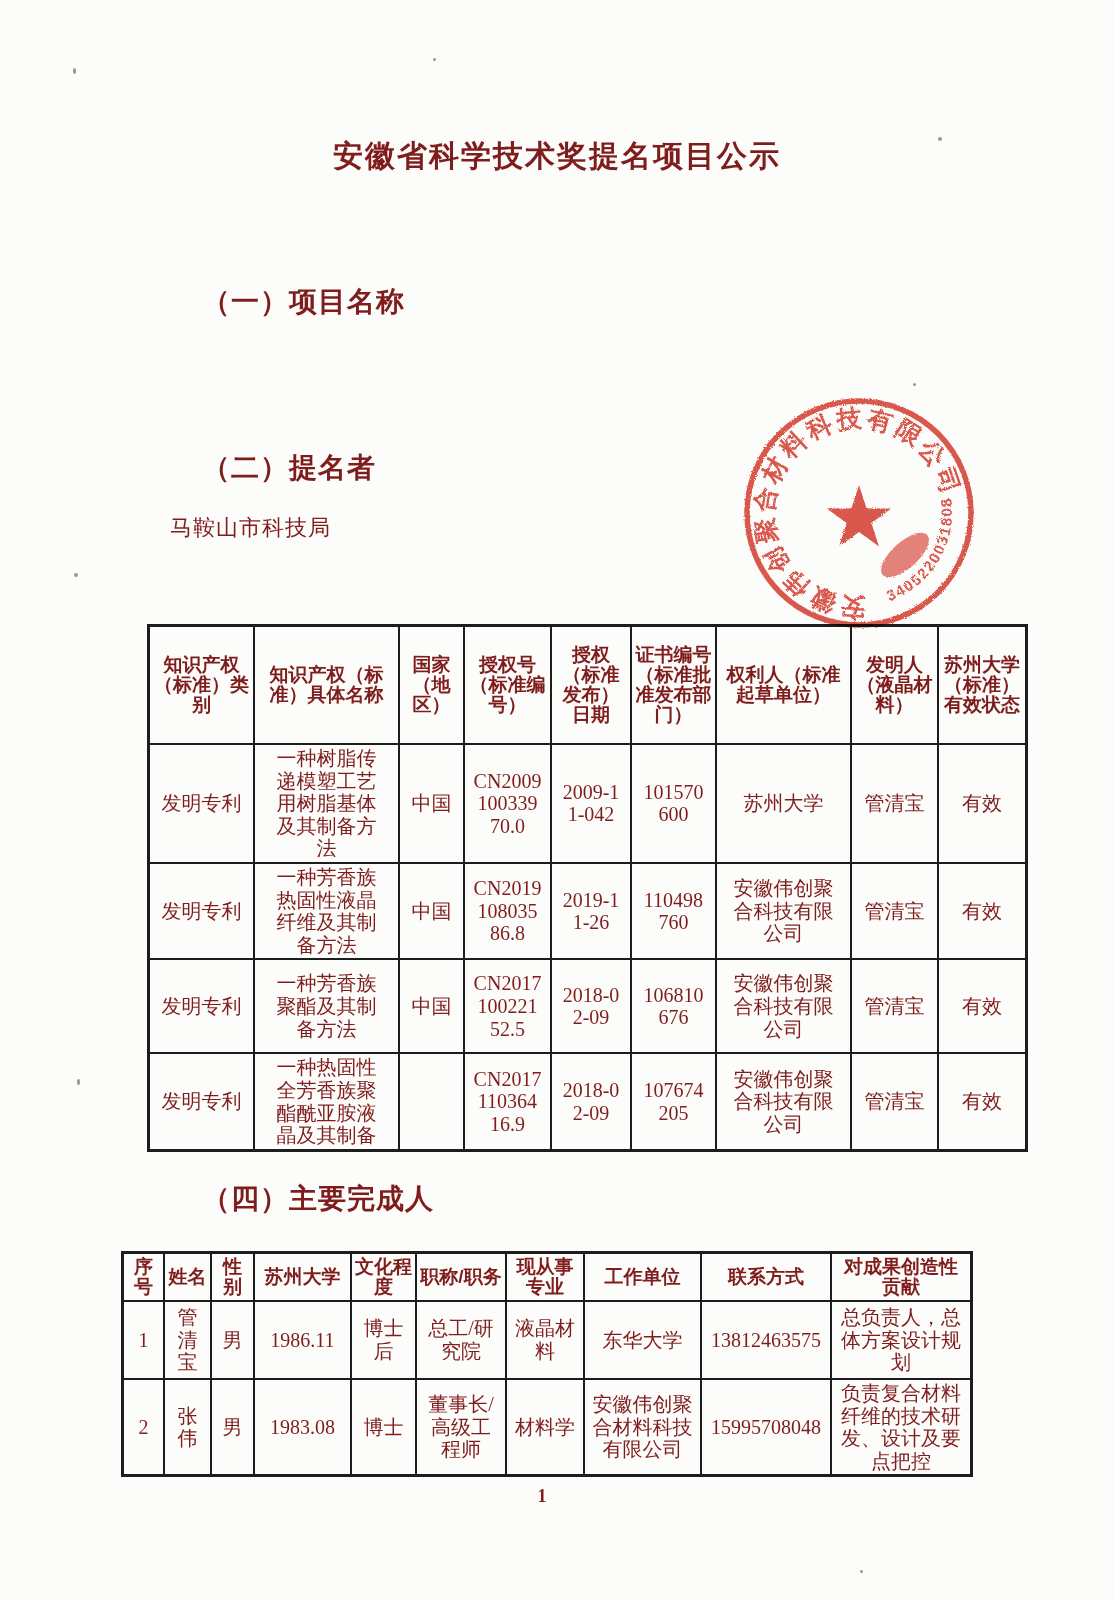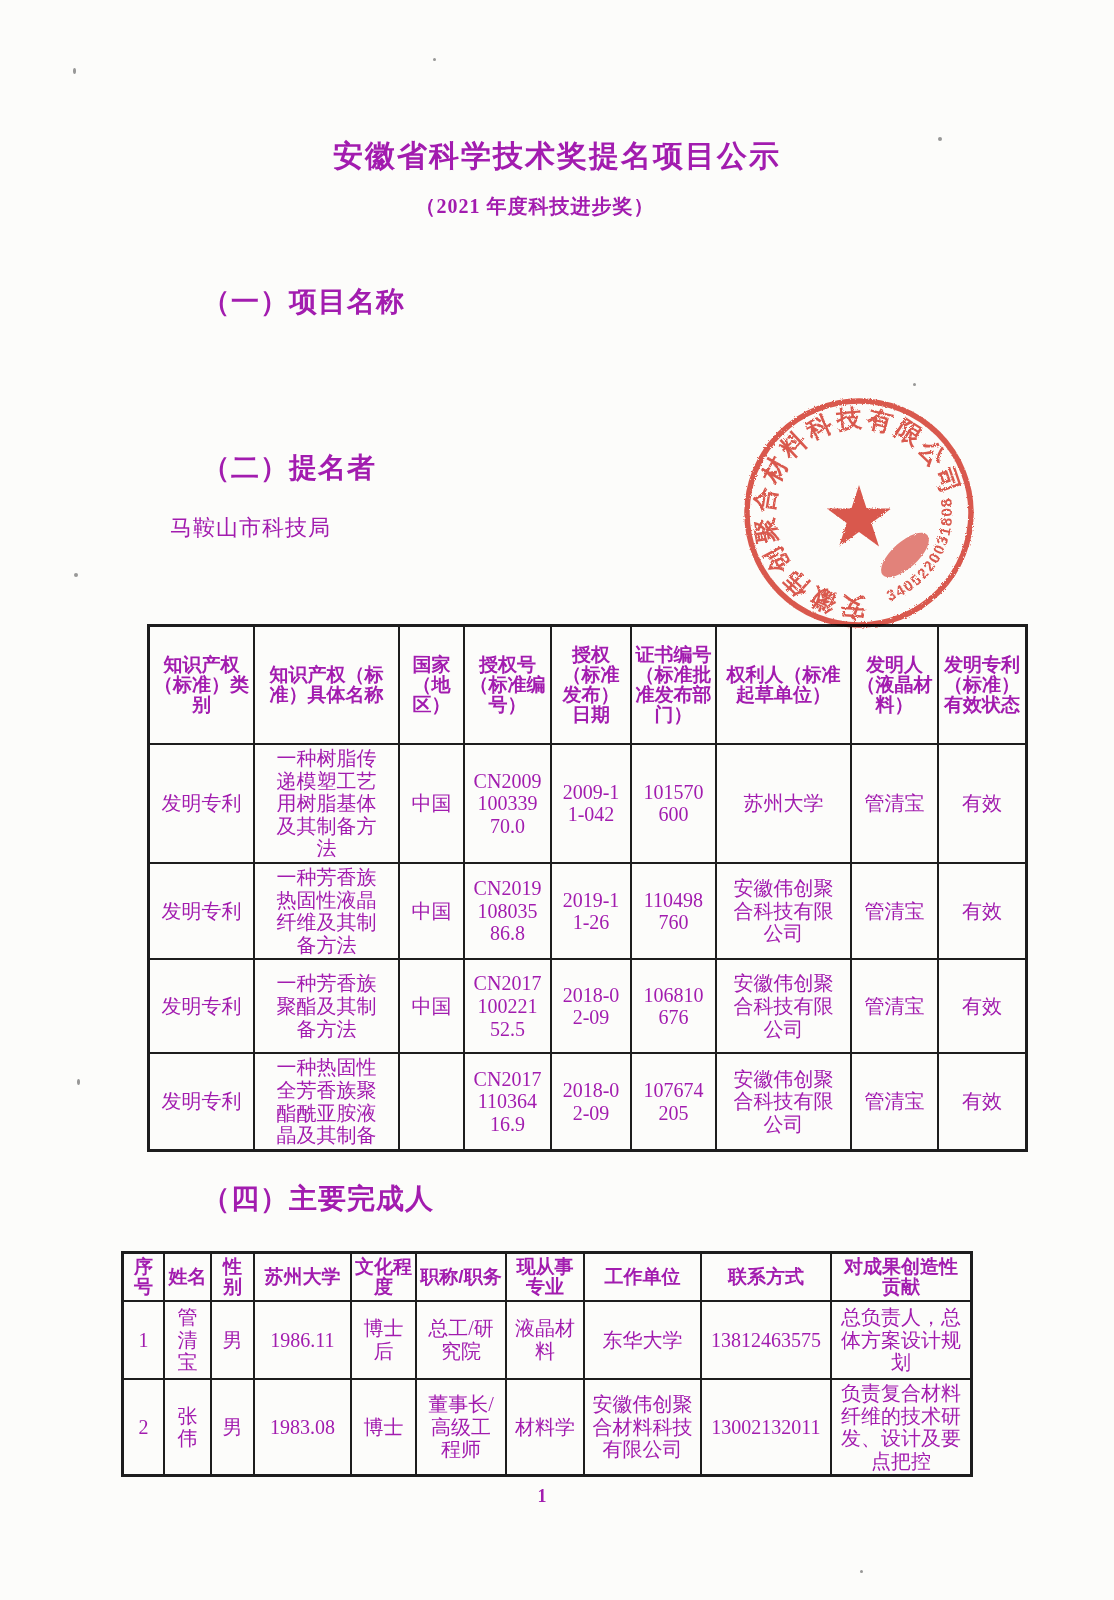--- a/index.html
+++ b/index.html
@@ -3,21 +3,21 @@
 <meta charset="utf-8">
 <style>
   html,body{margin:0;padding:0;background:#e8e8e6;}
   .page{
     position:relative;
     width:1114px;height:1600px;
     margin:0 auto;
     background:#fcfcfa;
     overflow:hidden;
     font-family:"Liberation Serif", serif;
-    color:#a21caf;
+    color:#7f1d1d;
   }
   .doc-title{
     position:absolute;top:136px;left:0;right:0;
     text-align:center;
     font-family:"Liberation Sans", sans-serif;
     font-weight:bold;font-size:30px;letter-spacing:2px;
   }
   .doc-subtitle{
     position:absolute;top:193px;left:0;right:44px;
     text-align:center;
@@ -84,21 +84,20 @@
   .serial-text{font-size:15px;font-weight:bold;letter-spacing:1.8px;}
   
   .speck{position:absolute;background:rgba(70,70,70,.55);border-radius:50%;}
 </style>
 </head>
 <body>
 
 <div class="page">
 
   <div class="doc-title">安徽省科学技术奖提名项目公示</div>
-  <div class="doc-subtitle">（2021 年度科技进步奖）</div>
 
   <div class="sec-heading h1">（一）项目名称</div>
 
   <div class="sec-heading h2">（二）提名者</div>
   <div class="nominator">马鞍山市科技局</div>
 
 
   <div class="tbl-wrap" id="ip-table-wrap">
       <table class="doc" style="width: 877px;">
         <colgroup>
@@ -115,21 +114,21 @@
         <thead>
           <tr style="height: 118px;">
             <th>知识产权（标准）类别</th>
             <th>知识产权（标准）具体名称</th>
             <th>国家（地区）</th>
             <th>授权号（标准编号）</th>
             <th>授权（标准发布）日期</th>
             <th>证书编号（标准批准发布部门）</th>
             <th>权利人（标准起草单位）</th>
             <th>发明人（液晶材料）</th>
-            <th>发明专利（标准）有效状态</th>
+            <th>苏州大学（标准）有效状态</th>
           </tr>
         </thead>
         <tbody>
           <tr style="height: 115px;">
             <td>发明专利</td>
             <td>一种树脂传递模塑工艺用树脂基体及其制备方法</td>
             <td>中国</td>
             <td>CN200910033970.0</td>
             <td>2009-11-042</td>
             <td>101570600</td>
@@ -219,21 +218,21 @@
           </tr>
           <tr style="height: 92px;">
             <td>2</td>
             <td>张伟</td>
             <td>男</td>
             <td>1983.08</td>
             <td>博士</td>
             <td>董事长/高级工程师</td>
             <td>材料学</td>
             <td>安徽伟创聚合材料科技有限公司</td>
-            <td>13002132011</td>
+            <td>15995708048</td>
             <td>负责复合材料纤维的技术研发、设计及要点把控</td>
           </tr>
         </tbody>
       </table>
     </div>
 
   <div class="page-number">1</div>
 
   <svg class="stamp" viewBox="0 0 240 240" width="240" height="240">
     <defs>

